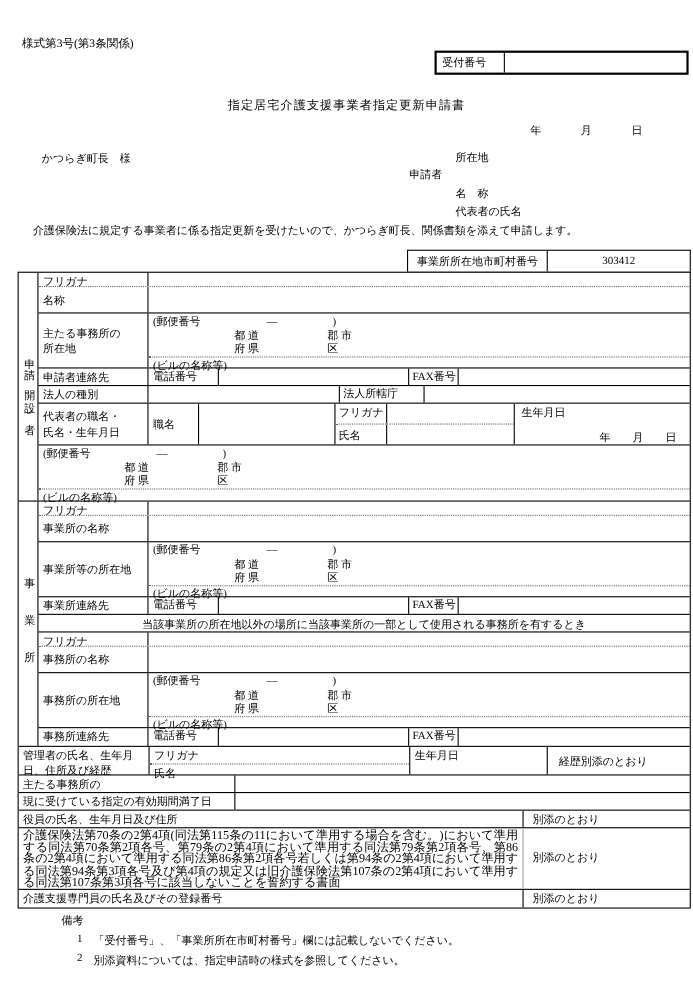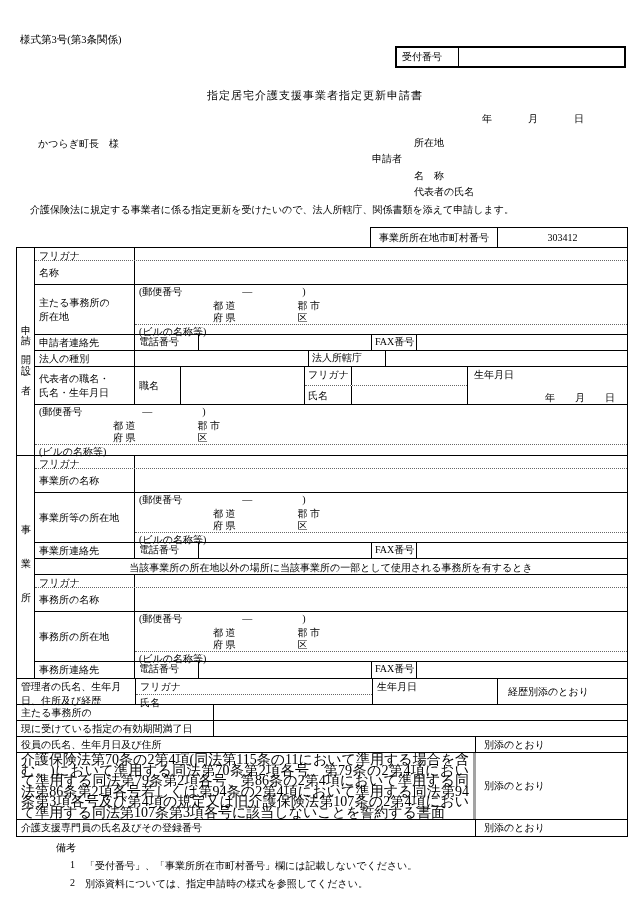--- a/index.html
+++ b/index.html
@@ -65,21 +65,21 @@
   .branch-note { flex:1; text-align:center; padding-top:2px; }
   
   .mlbl { width:119px; padding:1px 0 0 4px; }
   .mgrmid { width:237px; display:flex; flex-direction:column; border-right:1px solid #000; }
   .mgrmid > div { flex:1; padding:1px 0 0 4px; }
   .mgrmid > div:first-child { border-bottom:1px dotted #666; }
   .w125 { width:125px; padding:1px 0 0 4px; }
   .histcell { flex:1; display:flex; align-items:center; padding-left:10px; }
   .w197 { width:197px; padding:1px 0 0 4px; }
   .w459 { width:459px; padding:1px 0 0 4px; }
-  .pledge-text { width:459px; border-right:3px solid #a3a3a3; padding:2px 4px 0 4px; font-size:14px; line-height:10.6px; text-align:justify; }
+  .pledge-text { width:459px; border-right:1px solid #a3a3a3; padding:2px 4px 0 4px; font-size:11px; line-height:10.6px; text-align:justify; }
   .attcell { flex:1; display:flex; align-items:center; padding-left:8px;text-align:center; }
   .attcell.top { align-items:flex-start; padding-top:1px; }
   
   .notes { margin-top:4px; padding-left:40px; }
   .note-item { display:flex; gap:10px; padding-left:14px; margin-top:4px; }
 </style>
 </head>
 <body>
 
 <div class="page">
@@ -101,21 +101,21 @@
 
   <div class="addressee">かつらぎ町長　様</div>
 
   <div class="applicant-block">
     <div class="a-address">所在地</div>
     <div class="a-label">申請者</div>
     <div class="a-name">名　称</div>
     <div class="a-rep">代表者の氏名</div>
   </div>
 
-  <div class="intro">介護保険法に規定する事業者に係る指定更新を受けたいので、法人所轄庁、関係書類を添えて申請します。</div>
+  <div class="intro">介護保険法に規定する事業者に係る指定更新を受けたいので、かつらぎ町長、関係書類を添えて申請します。</div>
 
   <div class="muni-box">
     <div class="mlabel">事業所所在地市町村番号</div>
     <div class="mvalue">303412</div>
   </div>
 
   <div class="table-wrap">
     <div class="main-table">
 
       <div class="section">

